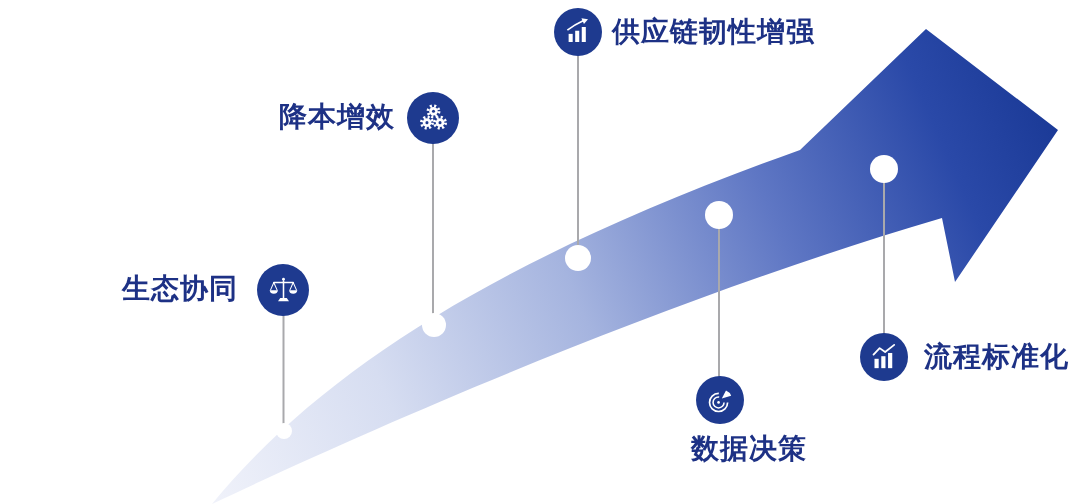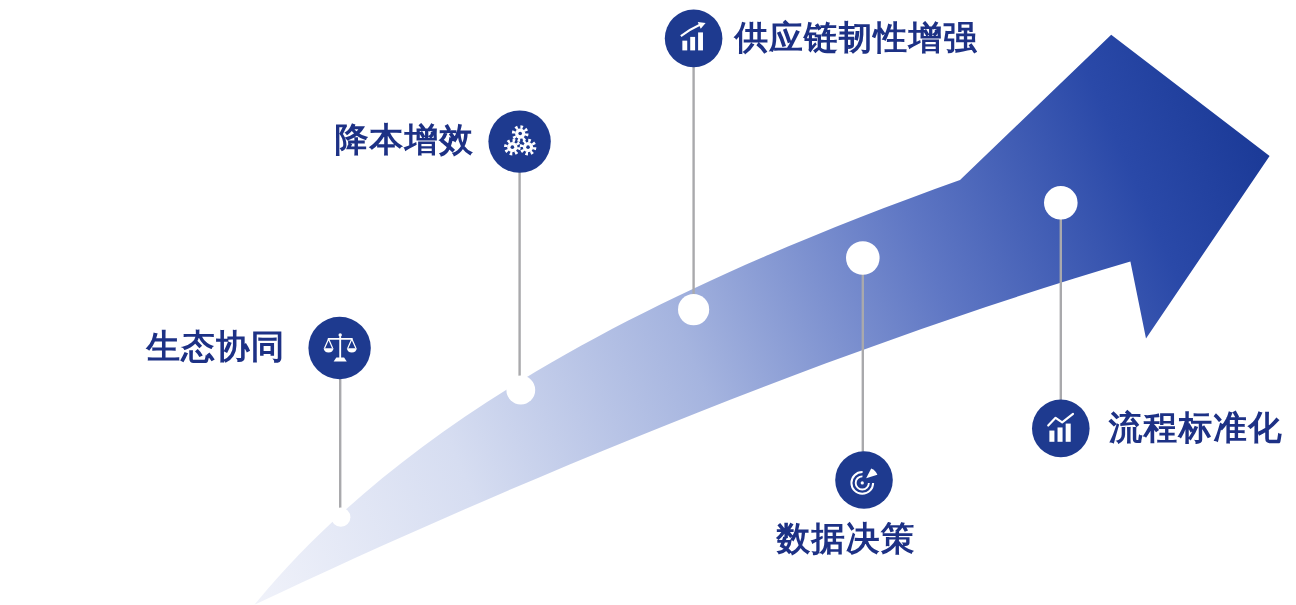--- a/index.html
+++ b/index.html
@@ -19,21 +19,21 @@
     position:absolute;border-radius:50%;background:var(--circle-color);
     display:flex;align-items:center;justify-content:center;z-index:4;
   }
   .node.big{width:52px;height:52px;}
   .node.small{width:48px;height:48px;}
   .label{
     position:absolute;font-weight:700;font-size:28px;line-height:32px;
     color:var(--label-color);letter-spacing:1px;white-space:nowrap;z-index:5;text-align:right;
   }
   .lbl-right{text-align:right;}
-  .lbl-center{text-align:left;}
+  .lbl-center{text-align:right;}
 </style>
 </head>
 <body>
 
 <div class="canvas">
 
   <svg class="arrow-svg" width="1080" height="504" viewBox="0 0 1080 504">
     <defs>
       <linearGradient id="bandGrad" gradientUnits="userSpaceOnUse" x1="212" y1="504" x2="1058" y2="130">
         <stop offset="0" stop-color="#f0f2fa"></stop>

